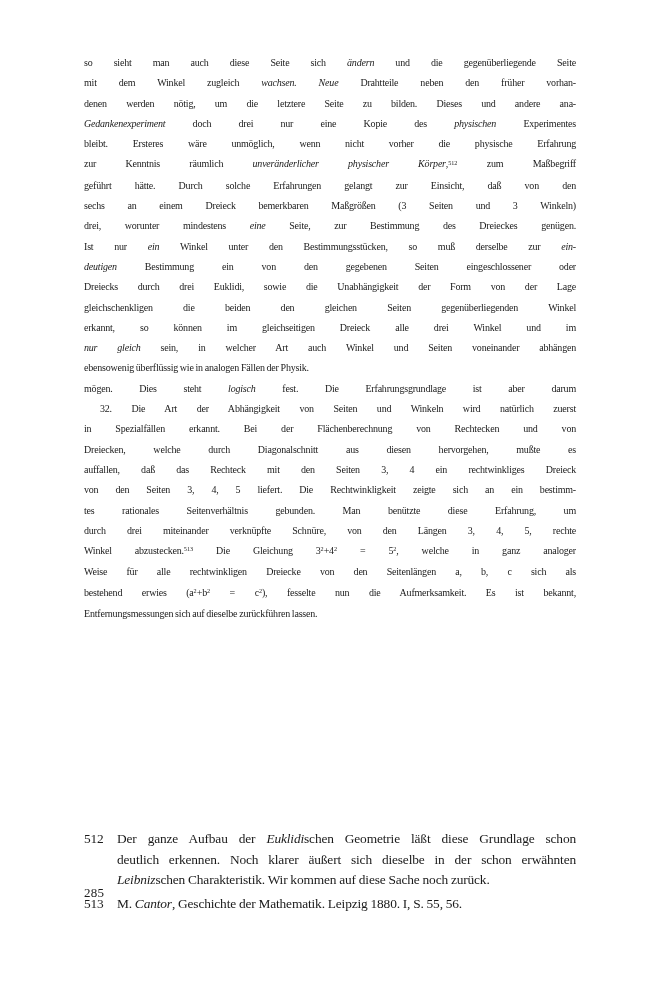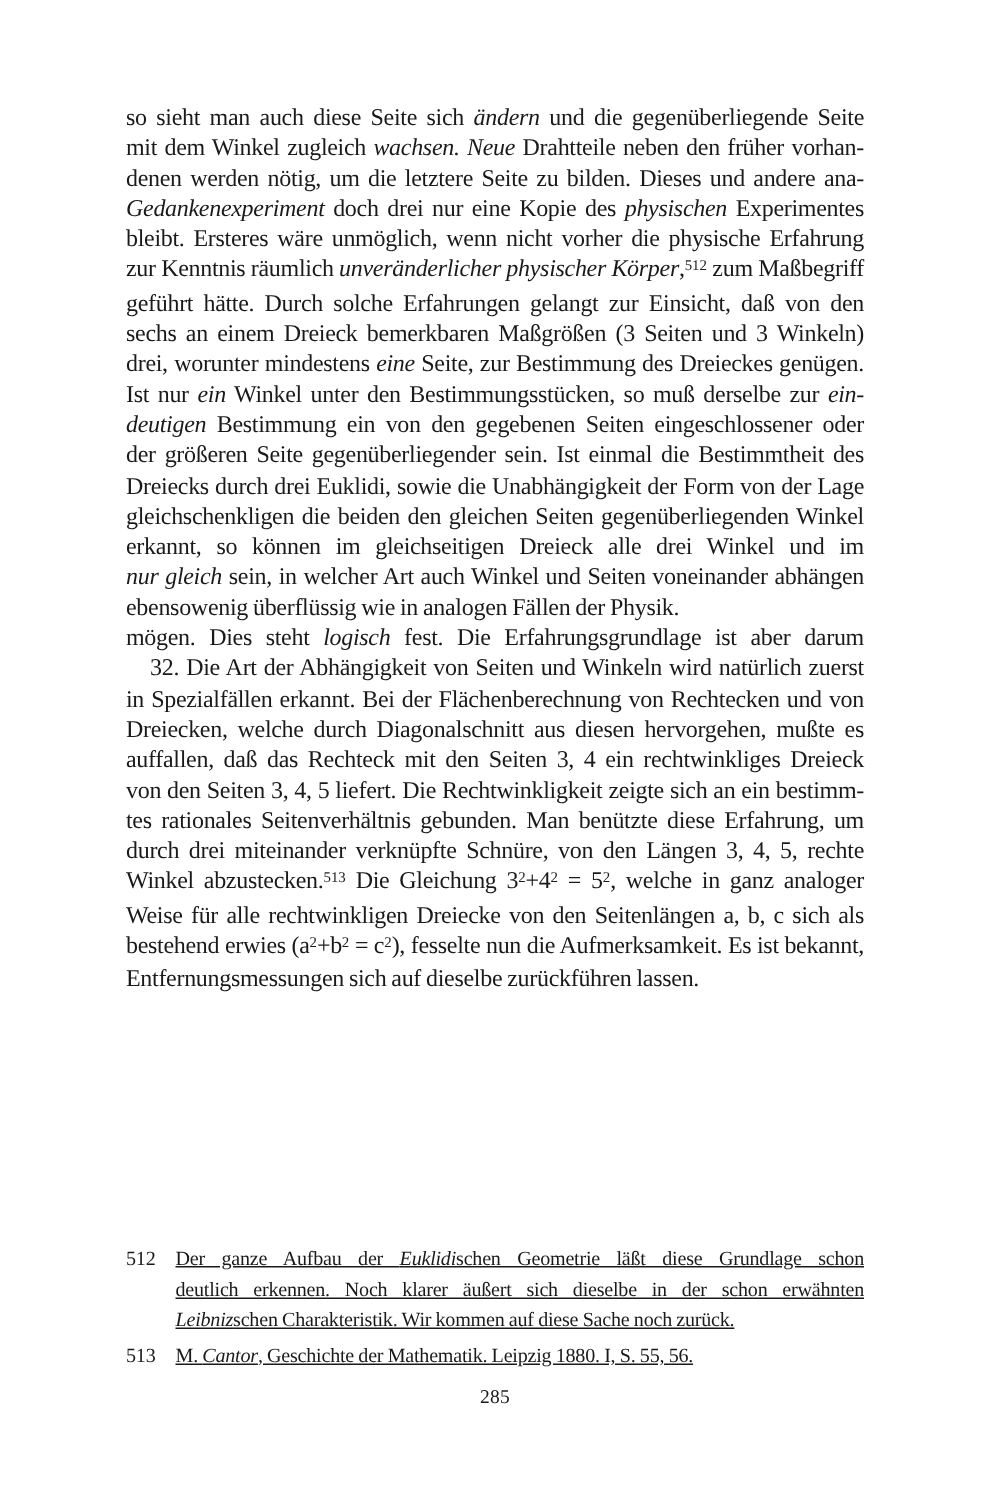--- a/index.html
+++ b/index.html
@@ -14,25 +14,24 @@
     background: #ffffff;
     color: #1a1a1a;
     font-family: "Liberation Serif", "DejaVu Serif", serif;
     overflow: hidden;
   }
   .main-text {
     position: absolute;
     left: 84px;
     top: 53px;
     width: 492px;
-    font-size: 16px;
+    font-size: 10px;
     line-height: 20.3px;
     letter-spacing: -0.2px;
     word-spacing: -0.5px;
-    margin-top: 16px;
   }
   .footnotes {
     position: absolute;
     left: 84px;
     top: 829px;
     width: 492px;
     font-size: 13.4px;
     line-height: 20.6px;
     letter-spacing: -0.15px;
     word-spacing: -0.3px;
@@ -59,28 +58,27 @@
   }
   .footnote + .footnote {
     margin-top: 3px;
   }
   .fn-num {
     width: 33px;
     flex: 0 0 33px;
   }
   .fn-body {
     flex: 1 1 auto;
-    text-decoration: underline;
   }
   .page-number {
     position: absolute;
     left: 84px;
-    top: 923px;
+    top: 885px;
     width: 492px;
-    text-align: center;
+    text-align: left;
     font-size: 13px;
     letter-spacing: 0.2px;
   }
 </style>
 </head>
 <body>
 
 <div class="page">
   <div class="main-text" id="main-text">
       <div>
@@ -88,21 +86,20 @@
         <div class="line"><span>mit dem Winkel zugleich </span><span class="i">wachsen. Neue</span><span> Drahtteile neben den früher vorhan-</span></div>
         <div class="line"><span>denen werden nötig, um die letztere Seite zu bilden. Dieses und andere ana-</span></div>
         <div class="line"><span class="i">Gedankenexperiment</span><span> doch drei nur eine Kopie des </span><span class="i">physischen</span><span> Experimentes</span></div>
         <div class="line"><span>bleibt. Ersteres wäre unmöglich, wenn nicht vorher die physische Erfahrung</span></div>
         <div class="line"><span>zur Kenntnis räumlich </span><span class="i">unveränderlicher physischer Körper</span><span>,</span><span class="sup">512</span><span> zum Maßbegriff</span></div>
         <div class="line"><span>geführt hätte. Durch solche Erfahrungen gelangt zur Einsicht, daß von den</span></div>
         <div class="line"><span>sechs an einem Dreieck bemerkbaren Maßgrößen (3 Seiten und 3 Winkeln)</span></div>
         <div class="line"><span>drei, worunter mindestens </span><span class="i">eine</span><span> Seite, zur Bestimmung des Dreieckes genügen.</span></div>
         <div class="line"><span>Ist nur </span><span class="i">ein</span><span> Winkel unter den Bestimmungsstücken, so muß derselbe zur </span><span class="i">ein-</span></div>
         <div class="line"><span class="i">deutigen</span><span> Bestimmung ein von den gegebenen Seiten eingeschlossener oder</span></div>
-        <div class="line"><span>der größeren Seite gegenüberliegender sein. Ist einmal die Bestimmtheit des</span></div>
         <div class="line"><span>Dreiecks durch drei Euklidi, sowie die Unabhängigkeit der Form von der Lage</span></div>
         <div class="line"><span>gleichschenkligen die beiden den gleichen Seiten gegenüberliegenden Winkel</span></div>
         <div class="line"><span>erkannt, so können im gleichseitigen Dreieck alle drei Winkel und im</span></div>
         <div class="line"><span class="i">nur gleich</span><span> sein, in welcher Art auch Winkel und Seiten voneinander abhängen</span></div>
         <div class="line last"><span>ebensowenig überflüssig wie in analogen Fällen der Physik.</span></div>
         <div class="line"><span>mögen. Dies steht </span><span class="i">logisch</span><span> fest. Die Erfahrungsgrundlage ist aber darum</span></div>
       </div>
       <div>
         <div class="line indent"><span>32. Die Art der Abhängigkeit von Seiten und Winkeln wird natürlich zuerst</span></div>
         <div class="line"><span>in Spezialfällen erkannt. Bei der Flächenberechnung von Rechtecken und von</span></div>

